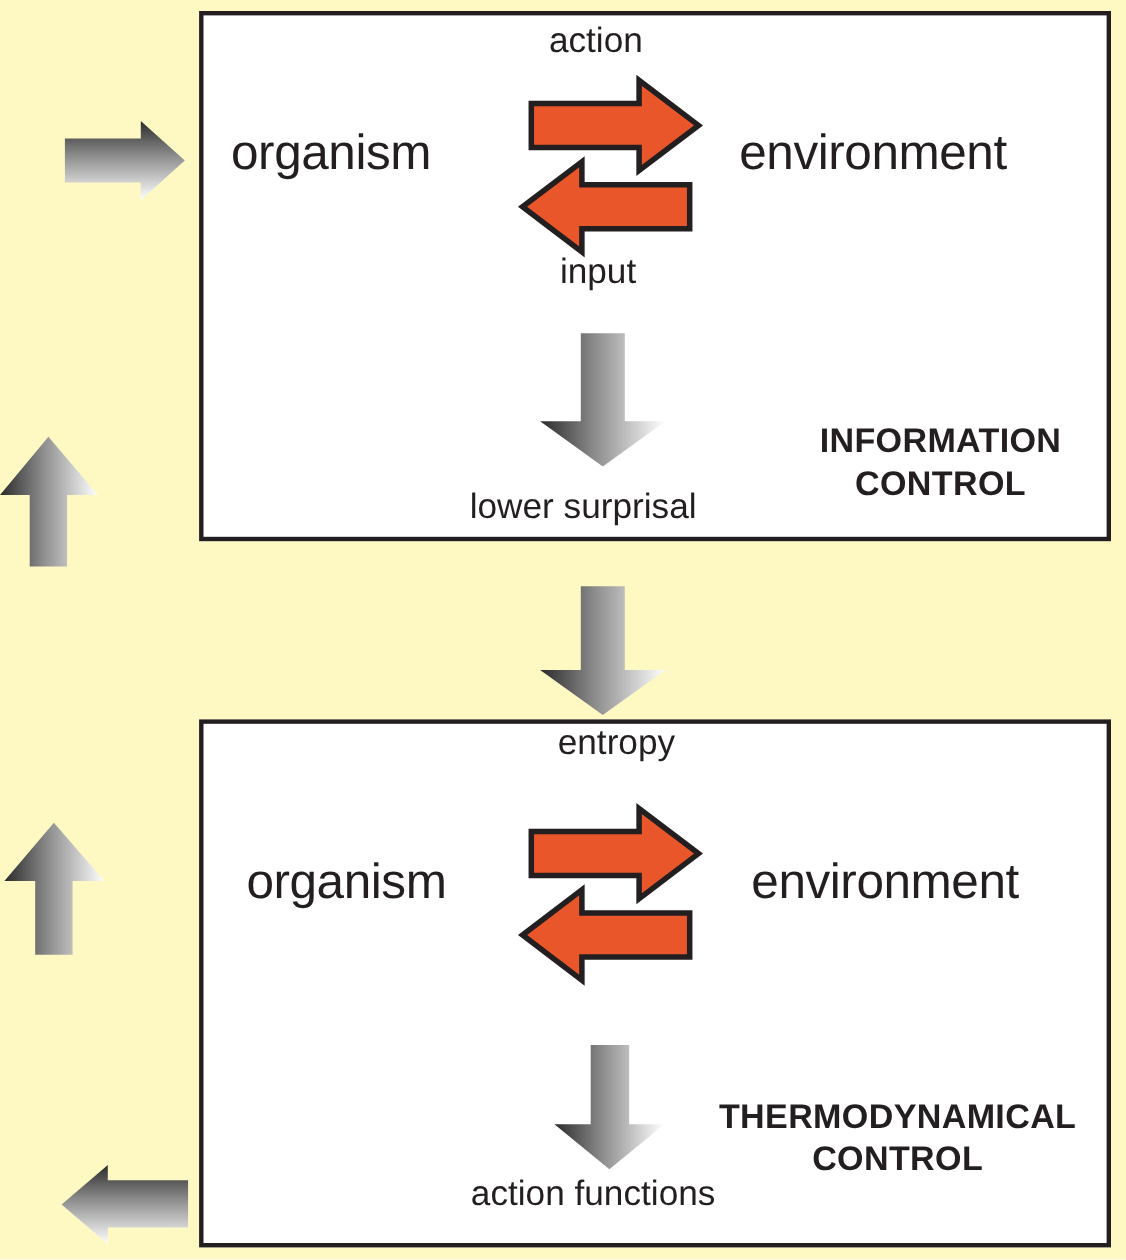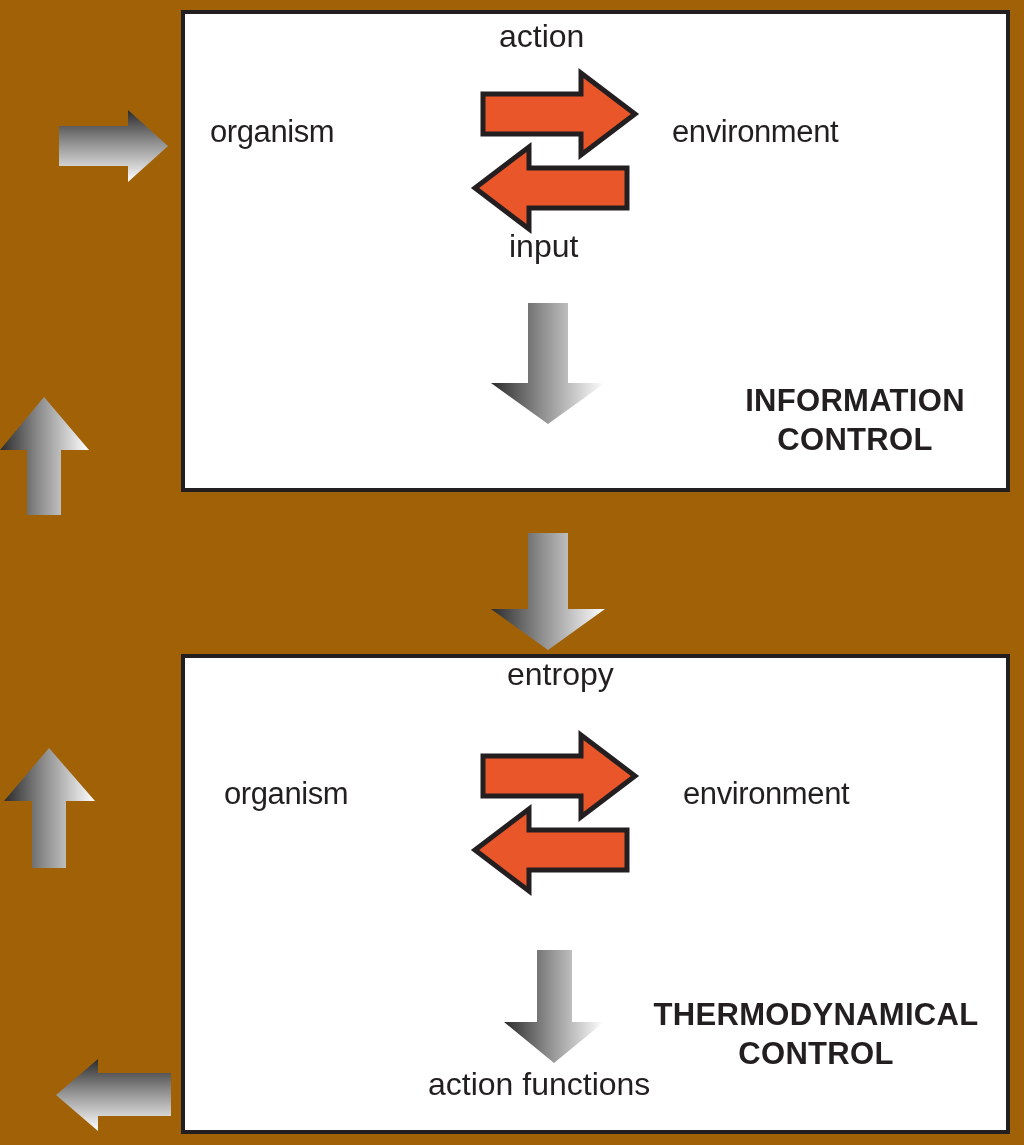--- a/index.html
+++ b/index.html
@@ -7,21 +7,21 @@
     padding: 0;
     background: #ffffff;
   }
   body {
     font-family: "Liberation Sans", sans-serif;
   }
   #stage {
     position: relative;
     width: 1024px;
     height: 1145px;
-    background: #a16207;
+    background: #fef9c3;
     overflow: hidden;
   }
 
   
   .panel {
     position: absolute;
     border: 4px solid #231f20;
     background: #ffffff;
     box-sizing: border-box;
   }
@@ -29,21 +29,21 @@
   #panel-thermo{ left: 181px; top: 654px; width: 829px; height: 480px; }
 
   
   .txt {
     position: absolute;
     color: #231f20;
     white-space: nowrap;
     line-height: 1;
   }
   .node-label {
-    font-size: 31px;
+    font-size: 45px;
     font-weight: 400;
     letter-spacing: -0.4px;
   }
   .flow-label {
     font-size: 32px;
     font-weight: 400;
   }
   .panel-title {
     font-size: 31px;
     font-weight: bold;
@@ -149,20 +149,21 @@
   </svg>
 
   <div class="txt flow-label" id="label-action">action</div>
 
   <div class="txt node-label" id="label-organism-1">organism</div>
 
   <div class="txt node-label" id="label-environment-1">environment</div>
 
   <div class="txt flow-label" id="label-input">input</div>
 
+  <div class="txt flow-label" id="label-lower-surprisal">lower surprisal</div>
 
   <div class="txt panel-title" id="title-information">INFORMATION
 CONTROL</div>
 
   <div class="txt flow-label" id="label-entropy">entropy</div>
 
   <div class="txt node-label" id="label-organism-2">organism</div>
 
   <div class="txt node-label" id="label-environment-2">environment</div>
 

